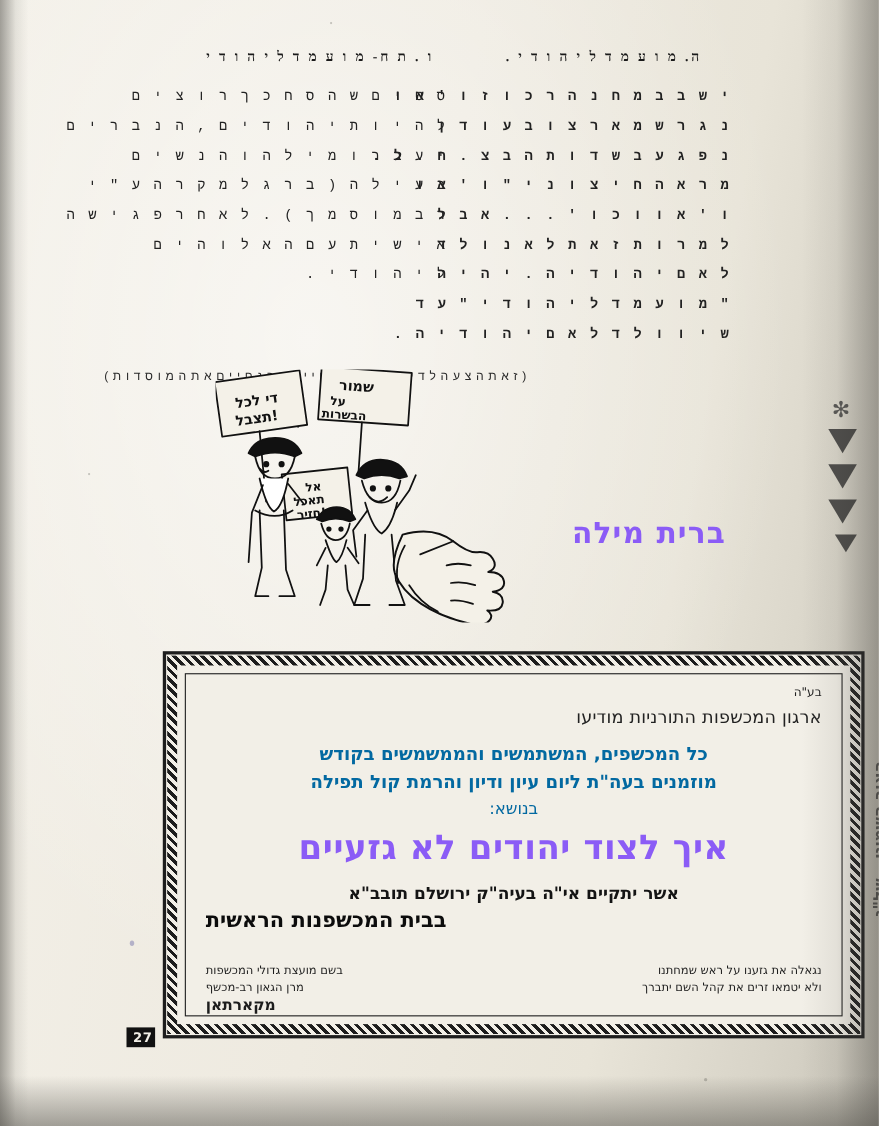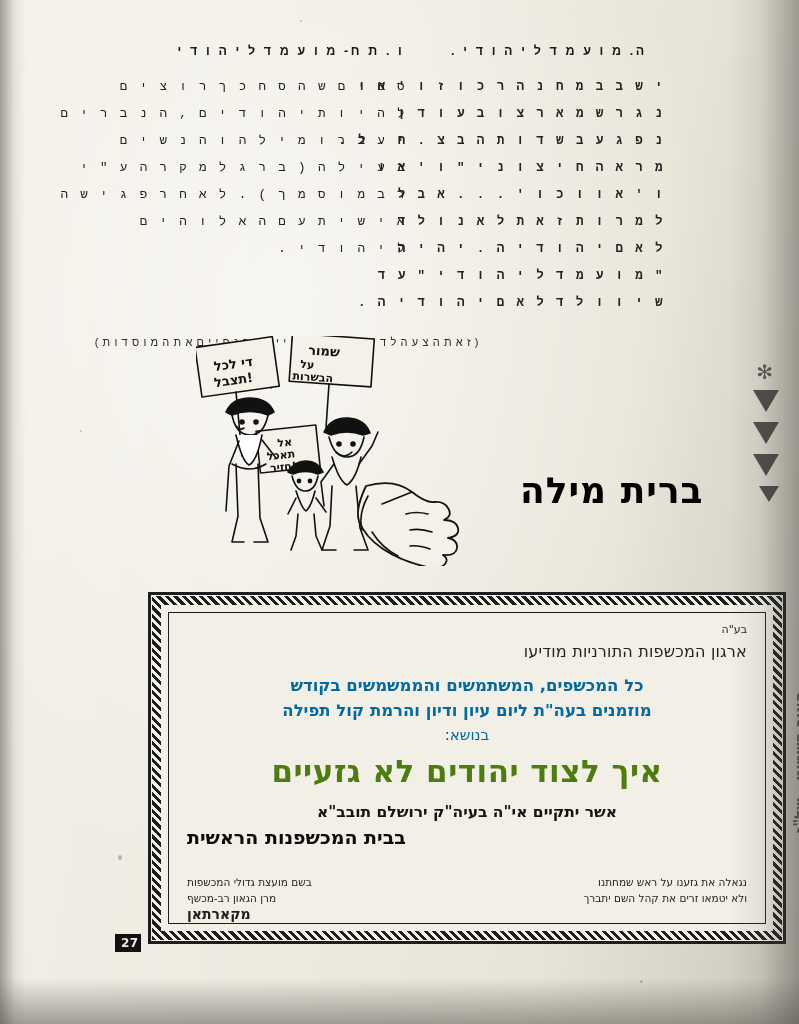--- a/index.html
+++ b/index.html
@@ -63,21 +63,21 @@
     justify-content: space-between;
     gap: 24px;
   }
   .col {
     width: 232px;
   }
   .col-head {
     text-align: center;
     font-size: 12.5px;
     letter-spacing: 2.6px;
-    font-family: Liberation Sans, sans-serif;
+    font-family: Liberation Serif, serif;
     font-weight: 700;
     margin-bottom: 16px;
     color: #1a1a1a;
   }
   .col-line {
     font-size: 12.5px;
     letter-spacing: 2.4px;
     line-height: 27px;
     font-family: "Liberation Mono", "DejaVu Sans Mono", monospace;
     white-space: nowrap;
@@ -105,24 +105,24 @@
     width: 330px;
     height: 230px;
   }
   #cartoon svg { display: block; }
   #brit-mila {
     position: absolute;
     left: 520px;
     top: 470px;
     font-family: "DejaVu Sans", "Liberation Sans", sans-serif;
     font-weight: 700;
-    font-size: 36px;
+    font-size: 27px;
     letter-spacing: 1px;
     direction: rtl;
-    color: #000000;
+    color: #8b5cf6;
   }
 
   
   #spine {
     position: absolute;
     right: 6px;
     top: 360px;
     width: 62px;
     height: 520px;
     pointer-events: none;
@@ -243,21 +243,21 @@
     margin-top: 3px;
     color: #0369a1;
   }
   .ad-headline {
     text-align: center;
     font-family: "DejaVu Sans", "Liberation Sans", sans-serif;
     font-weight: 700;
     font-size: 31px;
     letter-spacing: 0.5px;
     margin: 9px 0 14px 0;
-    color: #4d7c0f;
+    color: #8b5cf6;
   }
   .ad-l3 {
     text-align: center;
     font-family: "DejaVu Sans", sans-serif;
     font-size: 15.5px;
     font-weight: 600;
     color: #141414;
     margin-bottom: 5px;
   }
   .ad-l4 {

